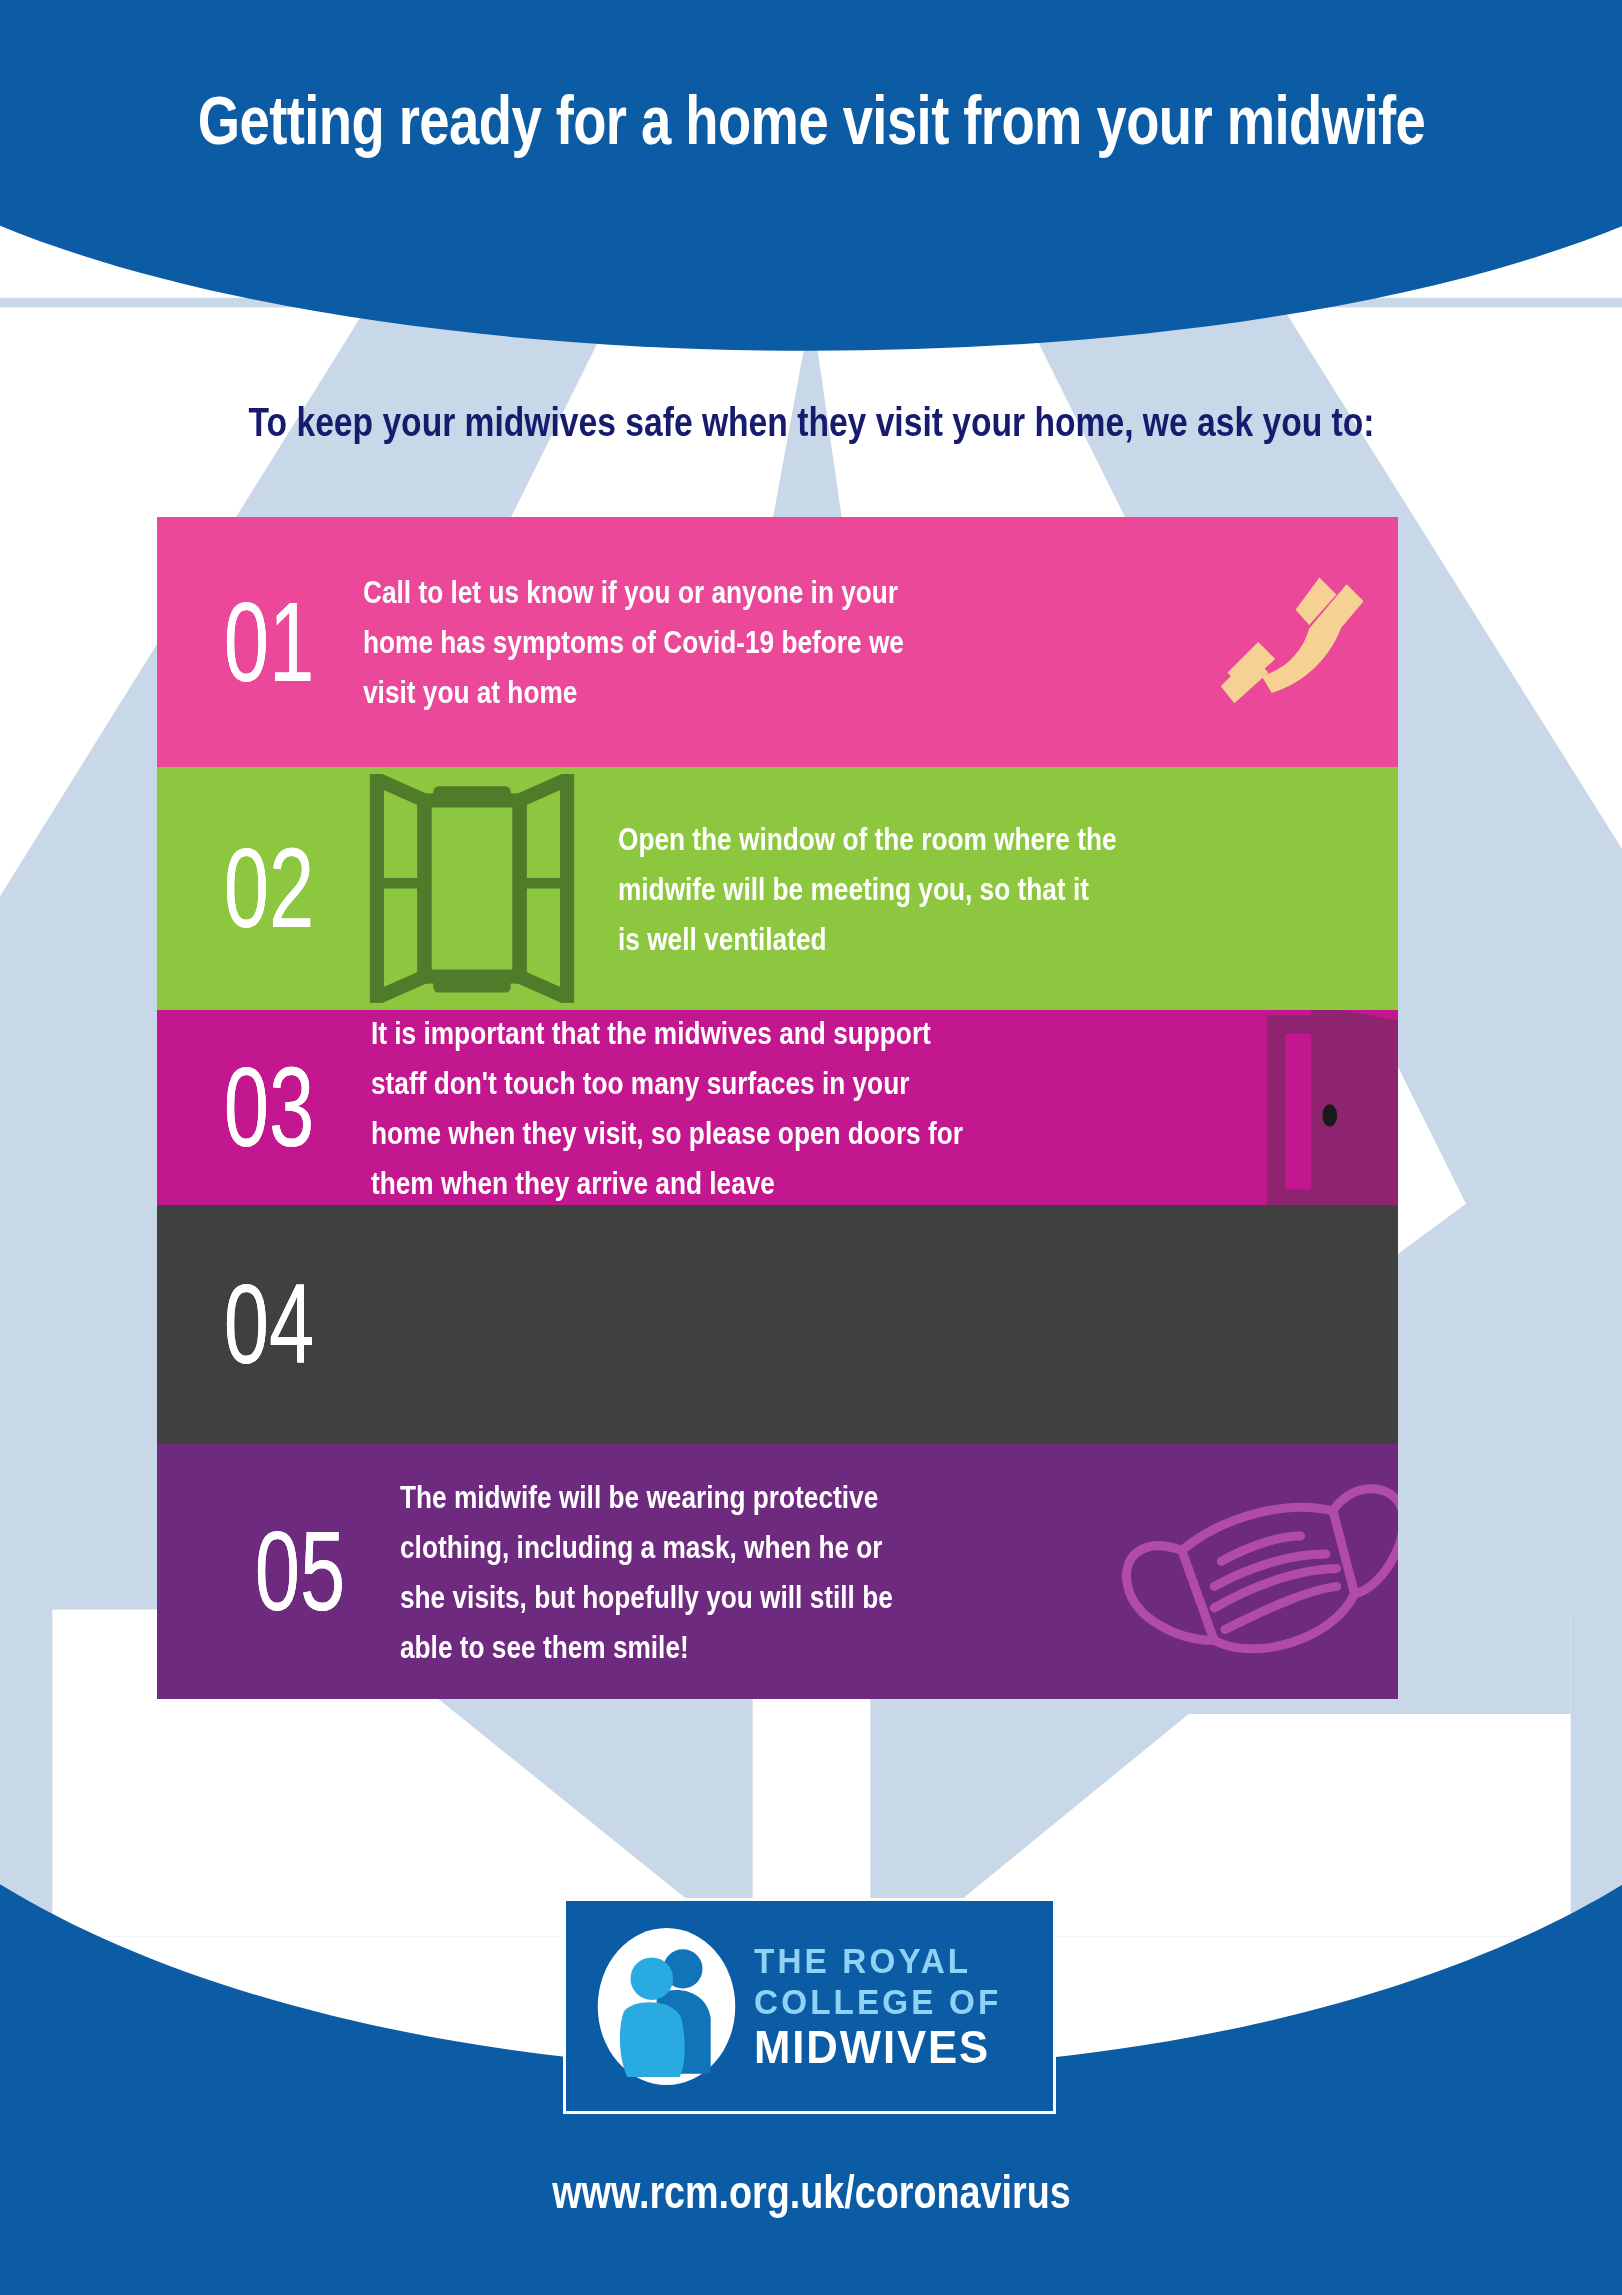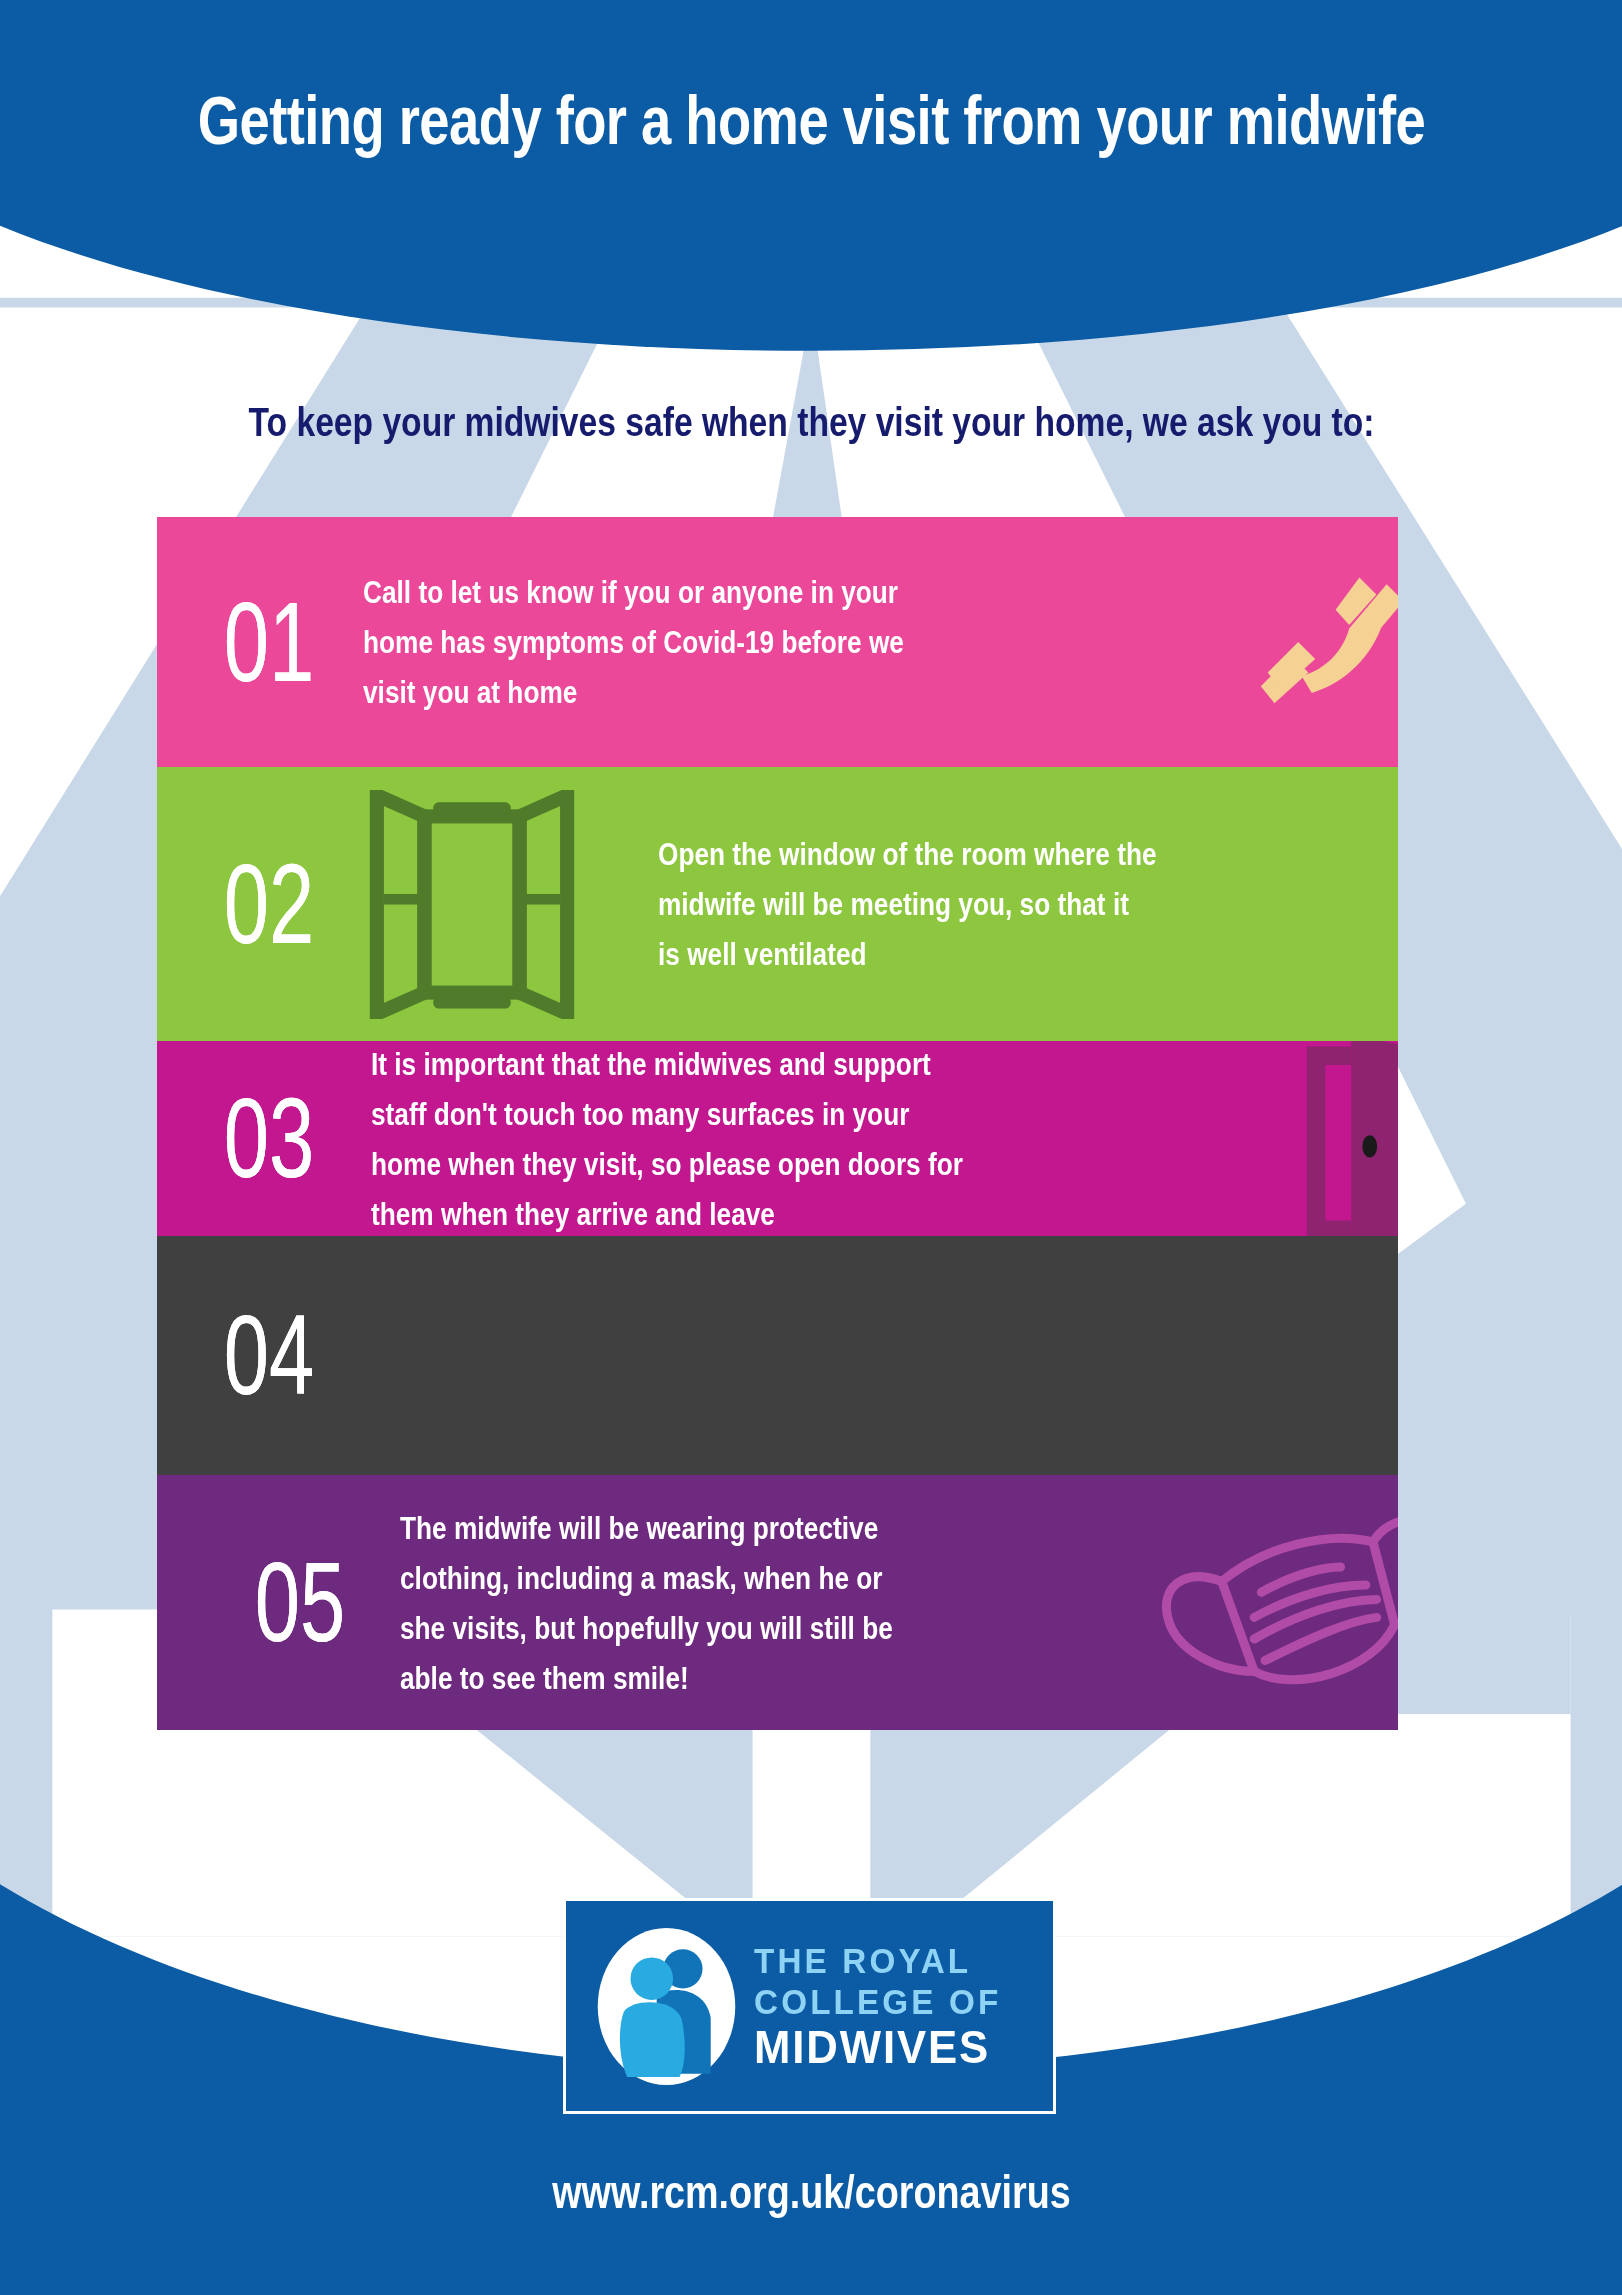--- a/index.html
+++ b/index.html
@@ -48,35 +48,35 @@
   .step .num{
     flex:0 0 auto;width:164px;
     color:#ffffff;font-size:113px;line-height:113px;
     font-weight:300;text-align:center;
     transform:scaleX(0.72);transform-origin:50% 50%;
     margin-left:30px;
     text-shadow:0 0 0 #fff;
   }
   .step .body{
     flex:1 1 auto;display:flex;align-items:center;
-    position:relative;height:100%;gap:40px;
+    position:relative;height:100%;
   }
   .step .copy{
     color:#ffffff;font-size:32px;line-height:50px;font-weight:bold;
     transform:scaleX(0.82);transform-origin:0% 50%;
     white-space:pre-line;
   }
   .icon-slot{flex:0 0 auto;display:flex;align-items:center;justify-content:center;}
 
   
   #step-01{height:250px;background:#ec4899;}
   #step-01 .copy{width:864px;margin-left:11.8px;}
   #step-01 .icon-slot{width:196px;margin-left:-26px;}
 
-  #step-02{height:274px;background:#8DC63F;}
+  #step-02{height:243px;background:#8DC63F;}
   #step-02 .icon-slot{width:262px;margin-left:-10.5px;}
   #step-02 .copy{width:844px;margin-left:15.7px;}
 
   #step-03{height:195px;background:#C2178E;}
   #step-03 .copy{width:877px;margin-left:19.6px;}
   #step-03 .icon-slot{width:196px;margin-left:-6.5px;}
 
   #step-04{height:239px;background:#404040;}
   #step-04 .icon-slot{width:347px;margin-left:-6.5px;}
   #step-04 .copy{width:759px;margin-left:2.6px;}

